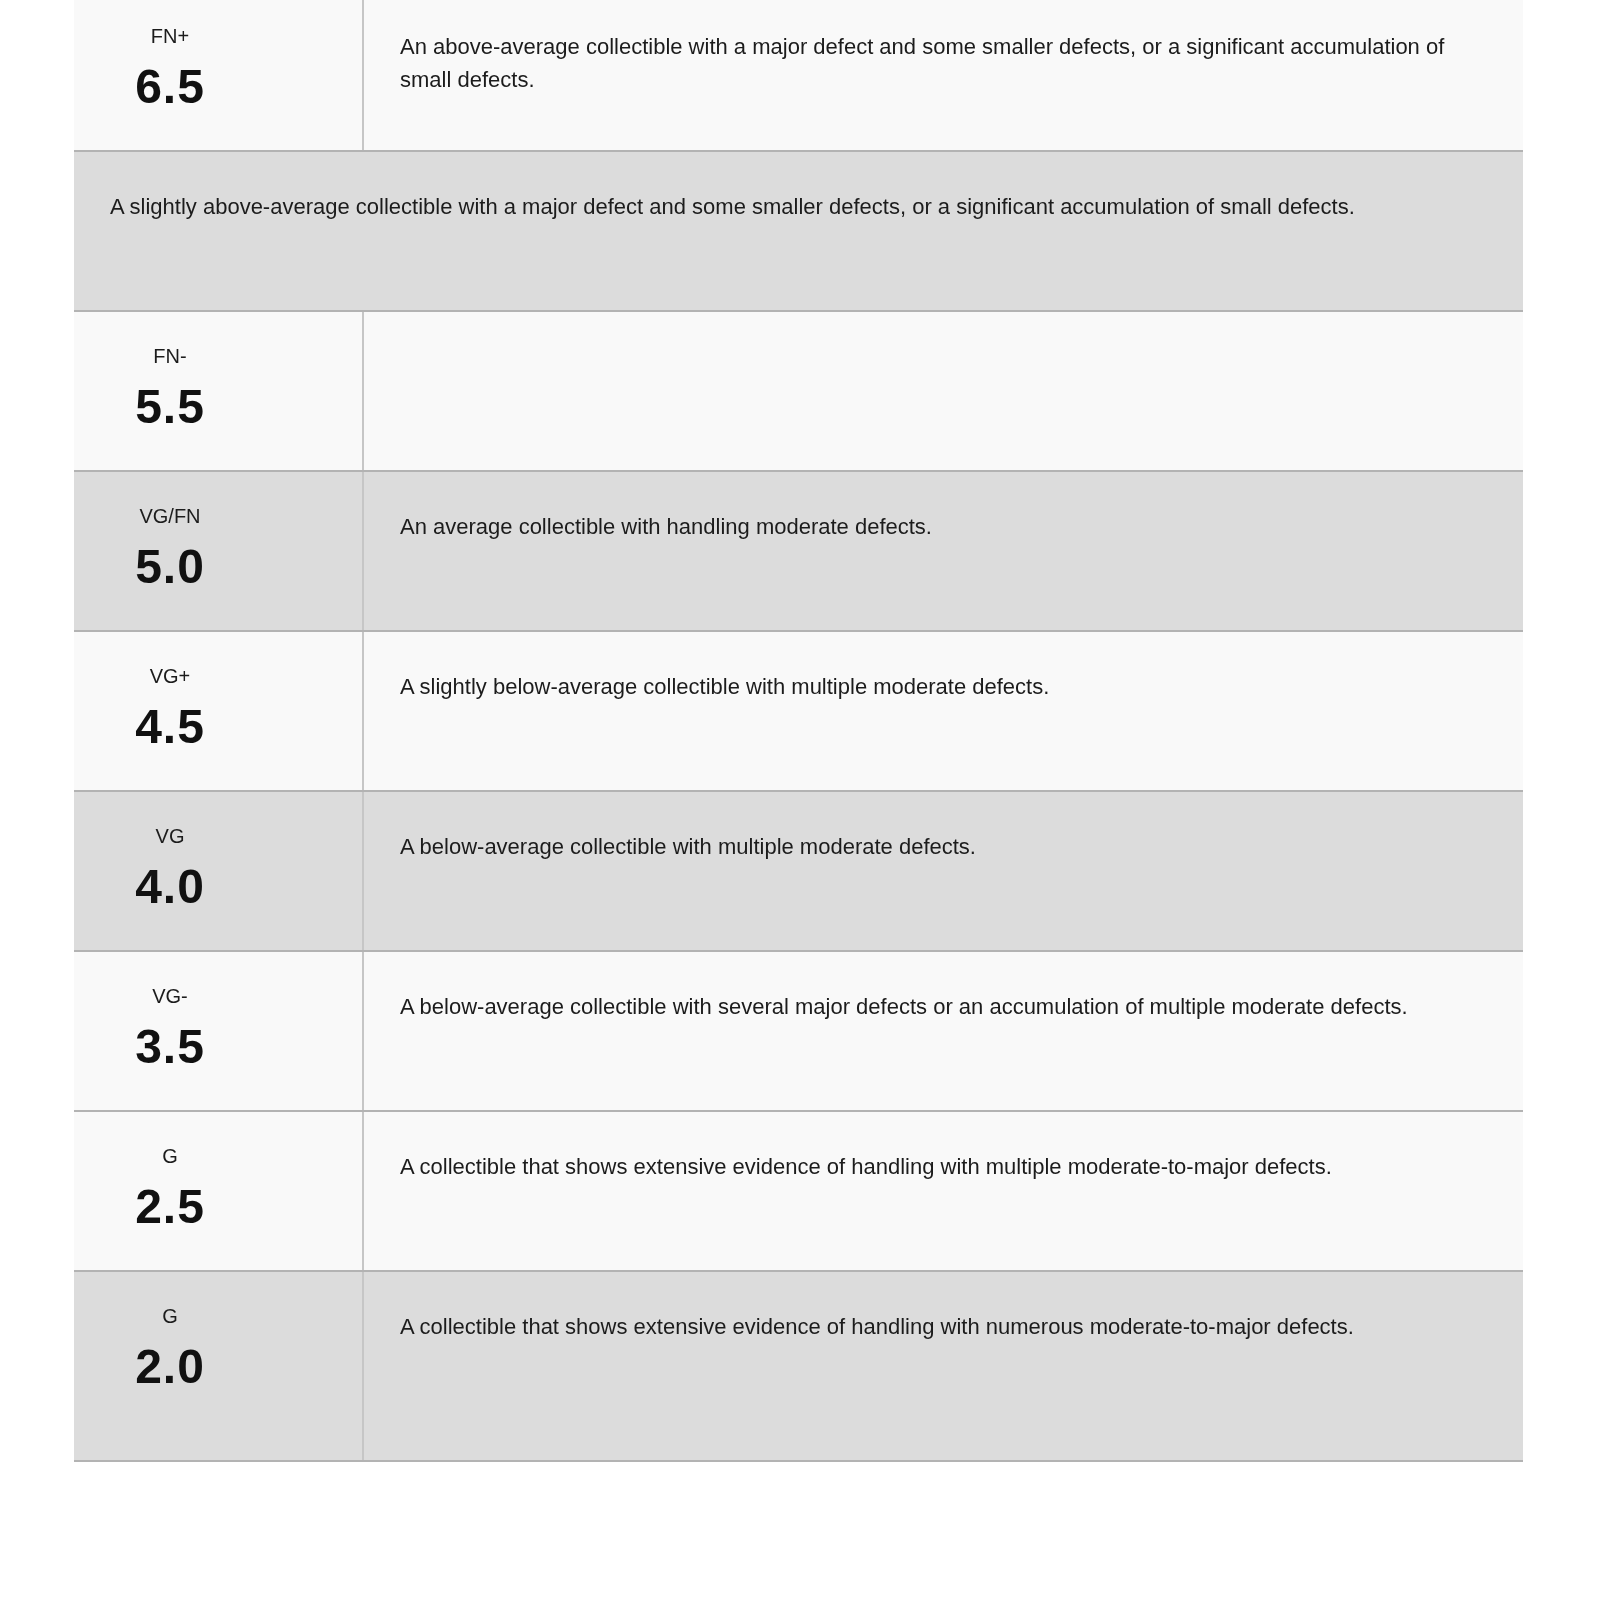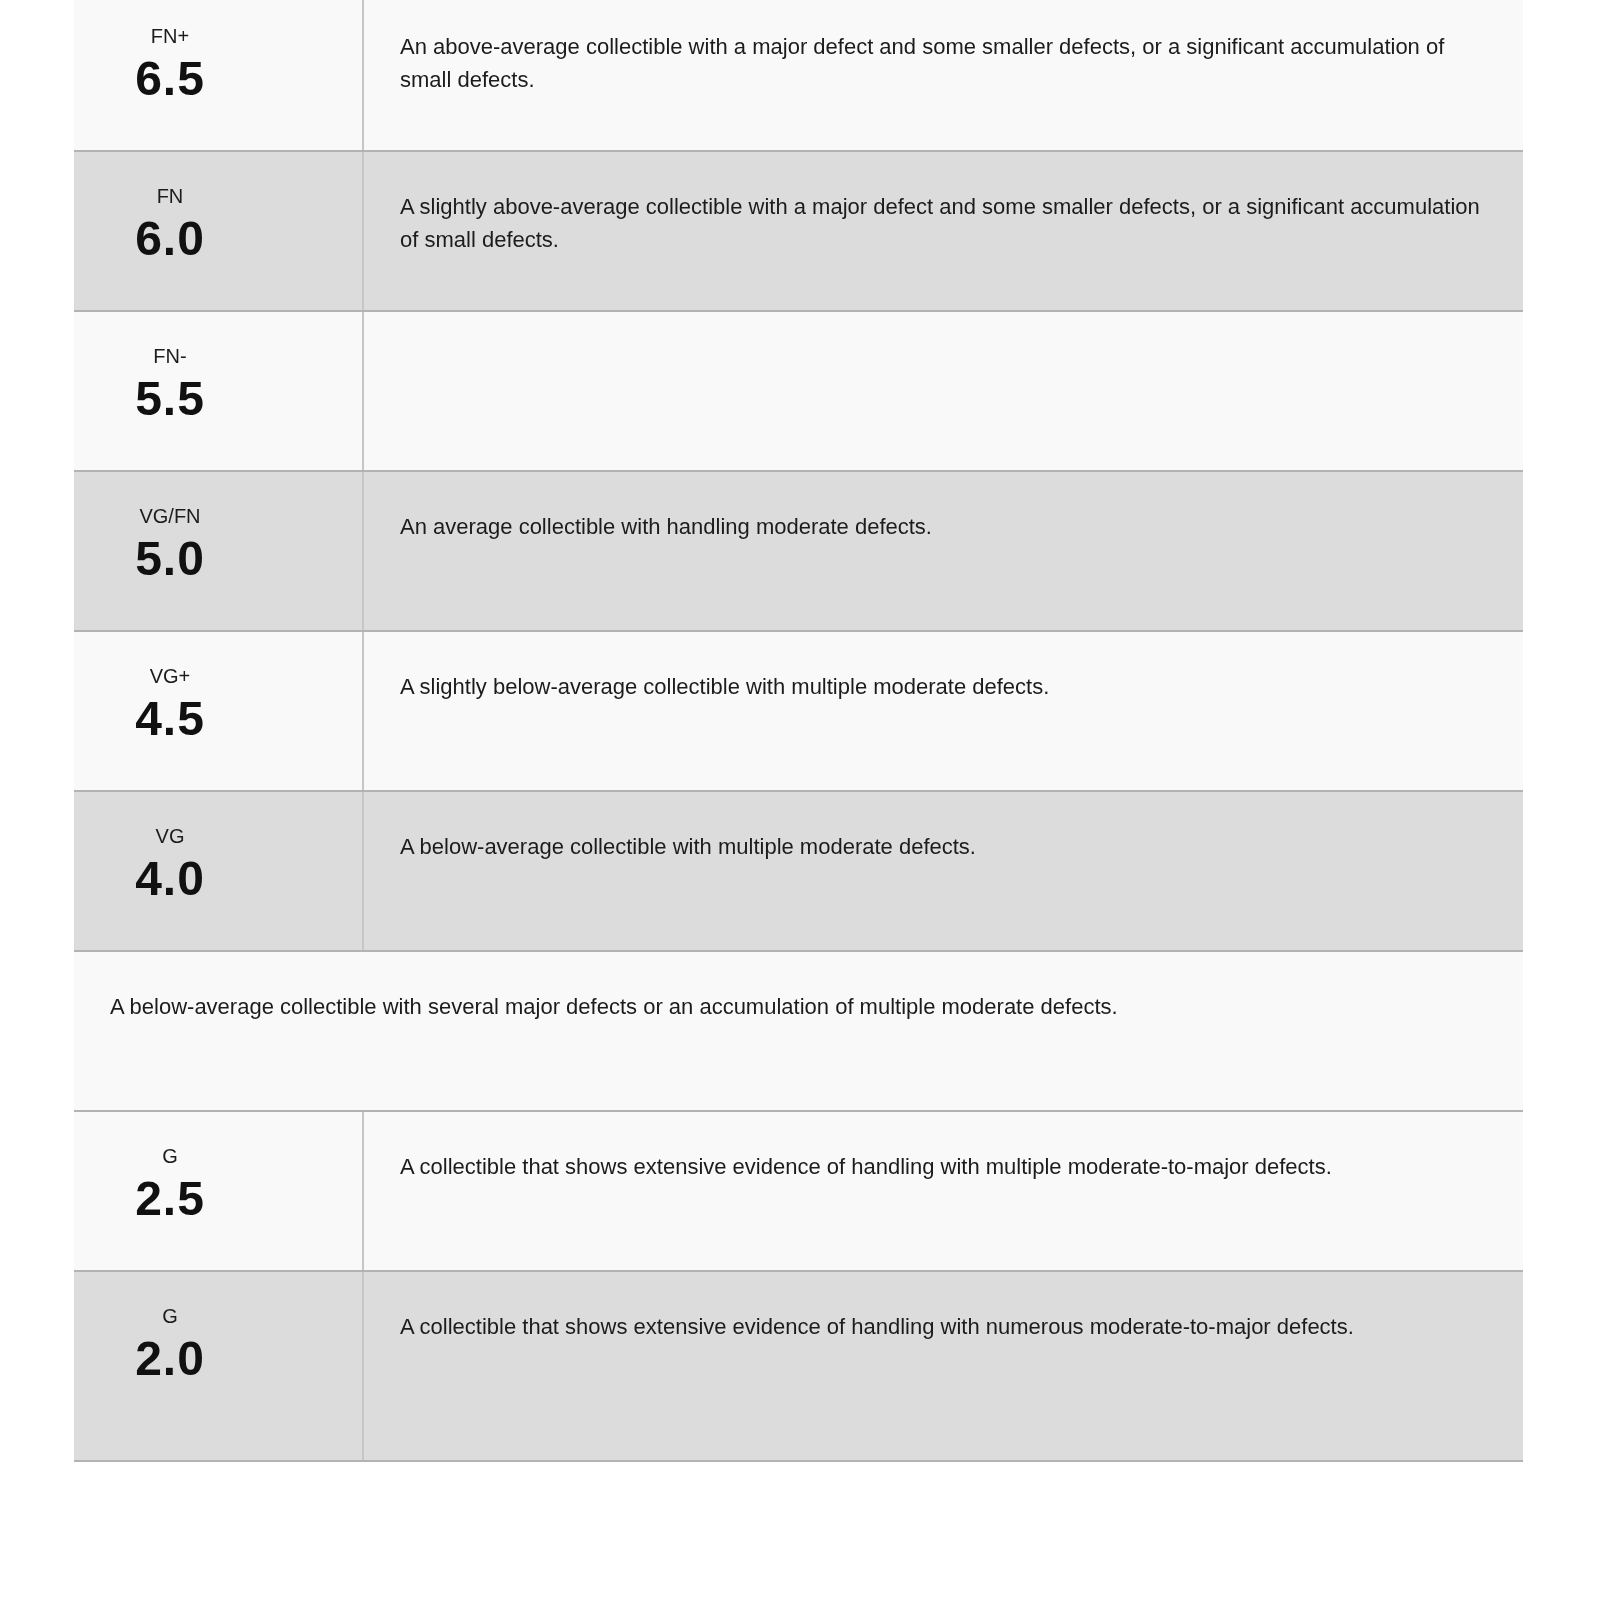--- a/index.html
+++ b/index.html
@@ -37,21 +37,21 @@
   .grade-label {
     font-size: 20px;
     line-height: 28px;
     color: #1c1c1c;
   }
   .grade-num {
     font-size: 48px;
     line-height: 54px;
     font-weight: bold;
     color: #111111;
-    margin-top: 2px;
+    margin-top: 10px;
     letter-spacing: 1px;
   }
   .desc-cell {
     flex: 1;
     box-sizing: border-box;
     padding: 38px 42px 0 36px;
     font-size: 22px;
     line-height: 33px;
     color: #1c1c1c;
   }
@@ -63,24 +63,20 @@
 
   <div class="row light">
     <div class="grade-cell">
       <div class="grade-label">FN+</div>
       <div class="grade-num">6.5</div>
     </div>
     <div class="desc-cell">An above-average collectible with a major defect and some smaller defects, or a significant accumulation of small defects.</div>
   </div>
 
   <div class="row dark">
-    <div class="grade-cell">
-      <div class="grade-label">FN</div>
-      <div class="grade-num">6.0</div>
-    </div>
     <div class="desc-cell">A slightly above-average collectible with a major defect and some smaller defects, or a significant accumulation of small defects.</div>
   </div>
 
   <div class="row light">
     <div class="grade-cell">
       <div class="grade-label">FN-</div>
       <div class="grade-num">5.5</div>
     </div>
   </div>
 
@@ -102,20 +98,24 @@
 
   <div class="row dark">
     <div class="grade-cell">
       <div class="grade-label">VG</div>
       <div class="grade-num">4.0</div>
     </div>
     <div class="desc-cell">A below-average collectible with multiple moderate defects.</div>
   </div>
 
   <div class="row light">
+    <div class="grade-cell">
+      <div class="grade-label">VG-</div>
+      <div class="grade-num">3.5</div>
+    </div>
     <div class="desc-cell">A below-average collectible with several major defects or an accumulation of multiple moderate defects.</div>
   </div>
 
 
   <div class="row light">
     <div class="grade-cell">
       <div class="grade-label">G</div>
       <div class="grade-num">2.5</div>
     </div>
     <div class="desc-cell">A collectible that shows extensive evidence of handling with multiple moderate-to-major defects.</div>

